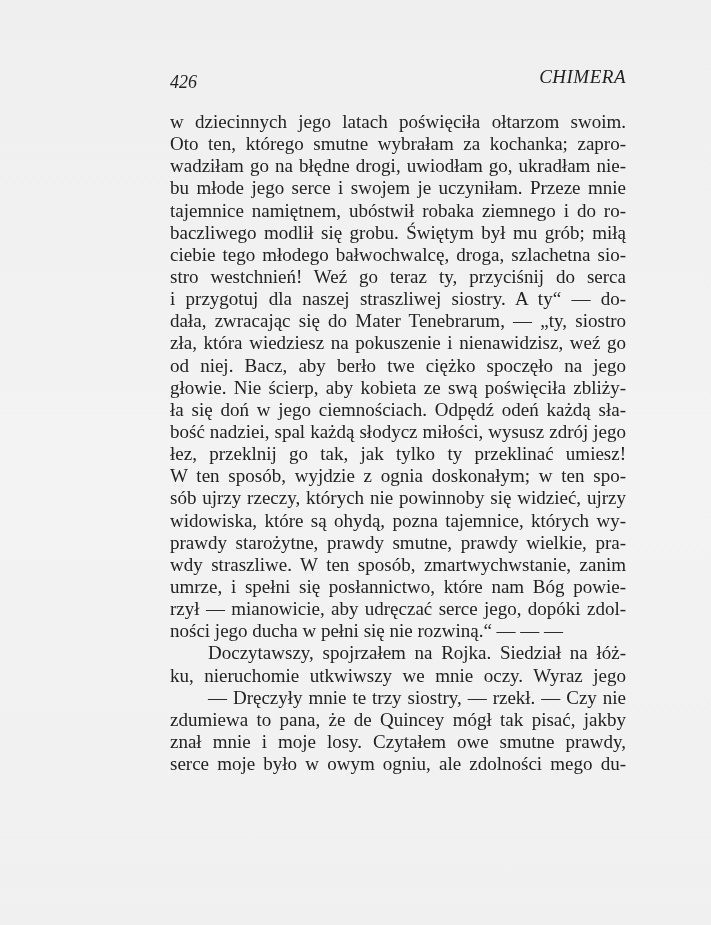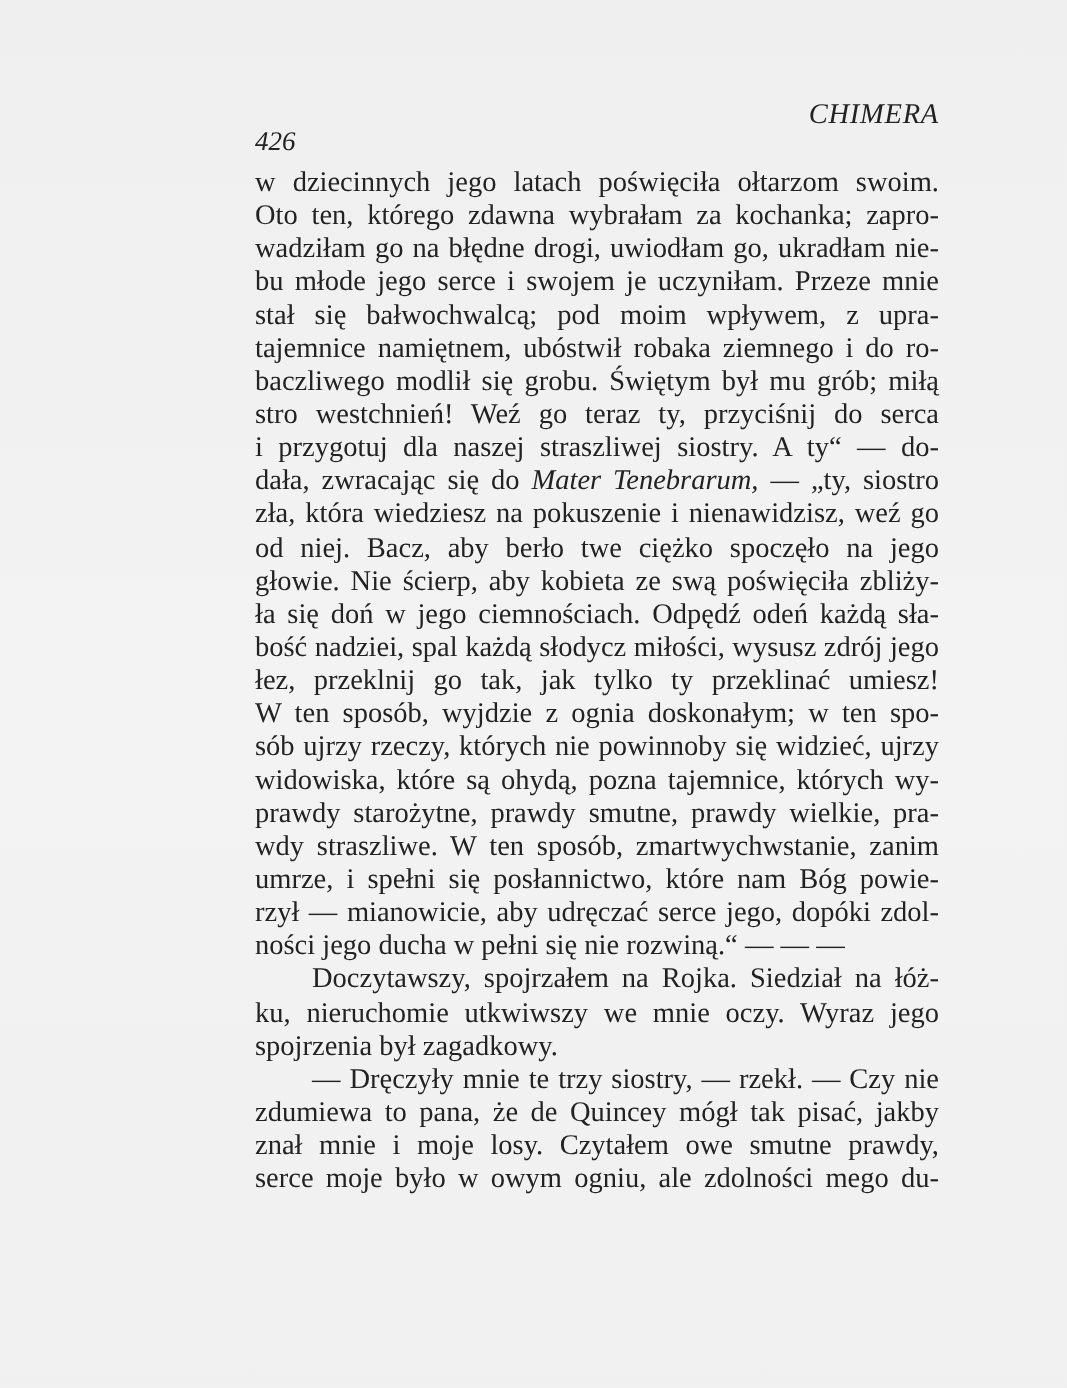--- a/index.html
+++ b/index.html
@@ -26,21 +26,21 @@
       left: 170px;
       top: 66px;
       width: 456px;
       height: 26px;
       font-style: italic;
       font-size: 19px;
     }
     .page-number {
       position: absolute;
       left: 0;
-      top: 18px;
+      top: 6px;
       font-size: 18px;
     }
     .running-title {
       position: absolute;
       right: 0;
       top: 0;
       font-style: italic;
       font-size: 19px;
       letter-spacing: 0.5px;
       margin-left: 43px;
@@ -60,58 +60,56 @@
       text-align-last: justify;
       height: 22.15px;
     }
     .line.last {
       text-align-last: left;
     }
     .line.indent {
       padding-left: 38px;
     }
     .ital {
-      font-style: italic;
     }
   </style>
 </head>
 <body>
 
 <div class="page">
   <div class="running-head">
     <span class="page-number">426</span>
     <span class="running-title">CHIMERA</span>
   </div>
 
   <div class="text-block">
     <span class="line">w dziecinnych jego latach poświęciła ołtarzom swoim.</span>
-    <span class="line">Oto ten, którego zdawna wybrałam za kochanka; zapro-</span>
+    <span class="line">Oto ten, którego smutne wybrałam za kochanka; zapro-</span>
     <span class="line">wadziłam go na błędne drogi, uwiodłam go, ukradłam nie-</span>
     <span class="line">bu młode jego serce i swojem je uczyniłam.  Przeze mnie</span>
-    <span class="line">stał się bałwochwalcą; pod moim wpływem, z upra-</span>
     <span class="line">tajemnice namiętnem, ubóstwił robaka ziemnego i do ro-</span>
     <span class="line">baczliwego modlił się grobu.  Świętym był mu grób; miłą</span>
+    <span class="line">ciebie tego młodego bałwochwalcę, droga, szlachetna sio-</span>
     <span class="line">stro westchnień!  Weź go teraz ty, przyciśnij do serca</span>
     <span class="line">i przygotuj dla naszej straszliwej siostry.  A ty“ — do-</span>
     <span class="line"><span>dała, zwracając się do </span><span class="ital">Mater Tenebrarum,</span><span> — „ty, siostro</span></span>
     <span class="line">zła, która wiedziesz na pokuszenie i nienawidzisz, weź go</span>
     <span class="line">od niej.  Bacz, aby berło twe ciężko spoczęło na jego</span>
     <span class="line">głowie.  Nie ścierp, aby kobieta ze swą poświęciła zbliży-</span>
     <span class="line">ła się doń w jego ciemnościach.  Odpędź odeń każdą sła-</span>
     <span class="line">bość nadziei, spal każdą słodycz miłości, wysusz zdrój jego</span>
     <span class="line">łez, przeklnij go tak, jak tylko ty przeklinać umiesz!</span>
     <span class="line">W ten sposób, wyjdzie z ognia doskonałym; w ten spo-</span>
     <span class="line">sób ujrzy rzeczy, których nie powinnoby się widzieć, ujrzy</span>
     <span class="line">widowiska, które są ohydą, pozna tajemnice, których wy-</span>
     <span class="line">prawdy starożytne, prawdy smutne, prawdy wielkie, pra-</span>
     <span class="line">wdy straszliwe.  W ten sposób, zmartwychwstanie, zanim</span>
     <span class="line">umrze, i spełni się posłannictwo, które nam Bóg powie-</span>
     <span class="line">rzył — mianowicie, aby udręczać serce jego, dopóki zdol-</span>
     <span class="line last">ności jego ducha w pełni się nie rozwiną.“ — — —</span>
     <span class="line indent">Doczytawszy, spojrzałem na Rojka.  Siedział na łóż-</span>
     <span class="line">ku, nieruchomie utkwiwszy we mnie oczy.  Wyraz jego</span>
-    <span class="line last">spojrzenia był zagadkowy.</span>
     <span class="line indent">— Dręczyły mnie te trzy siostry, — rzekł. — Czy nie</span>
     <span class="line">zdumiewa to pana, że de Quincey mógł tak pisać, jakby</span>
     <span class="line">znał mnie i moje losy.  Czytałem owe smutne prawdy,</span>
     <span class="line">serce moje było w owym ogniu, ale zdolności mego du-</span>
   </div>
 </div>
 
 </body></html>

